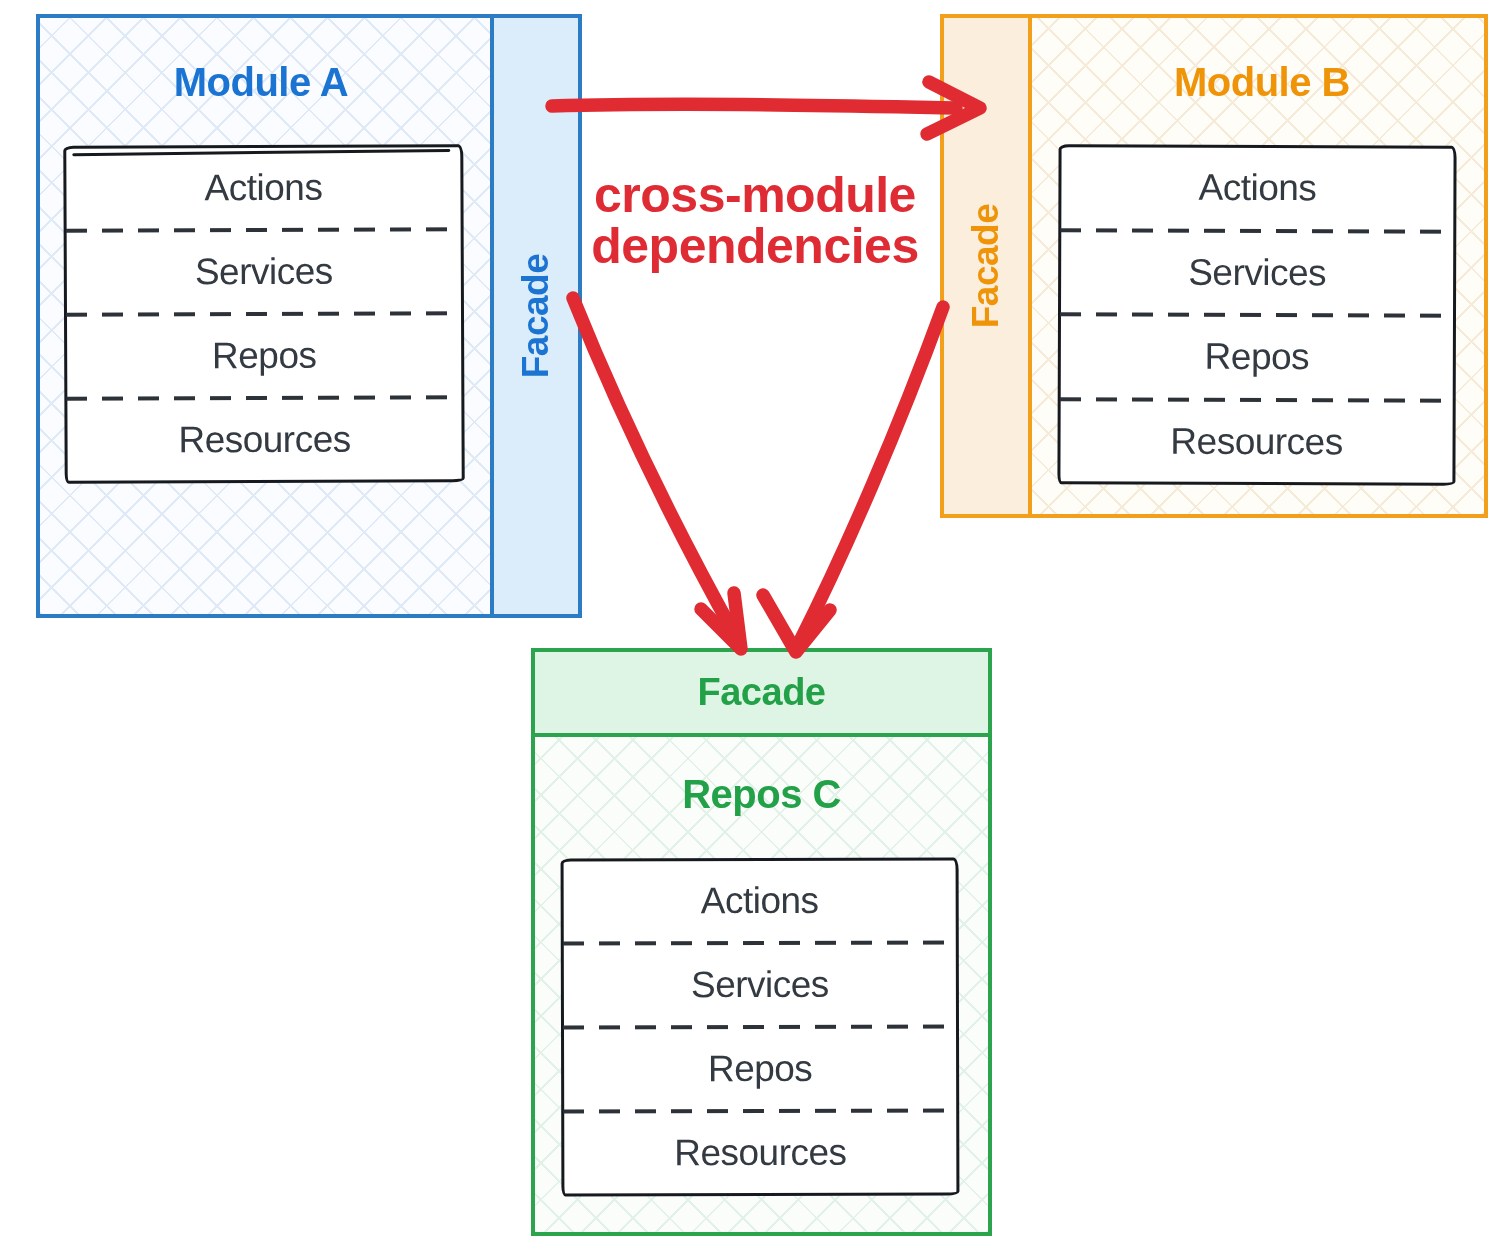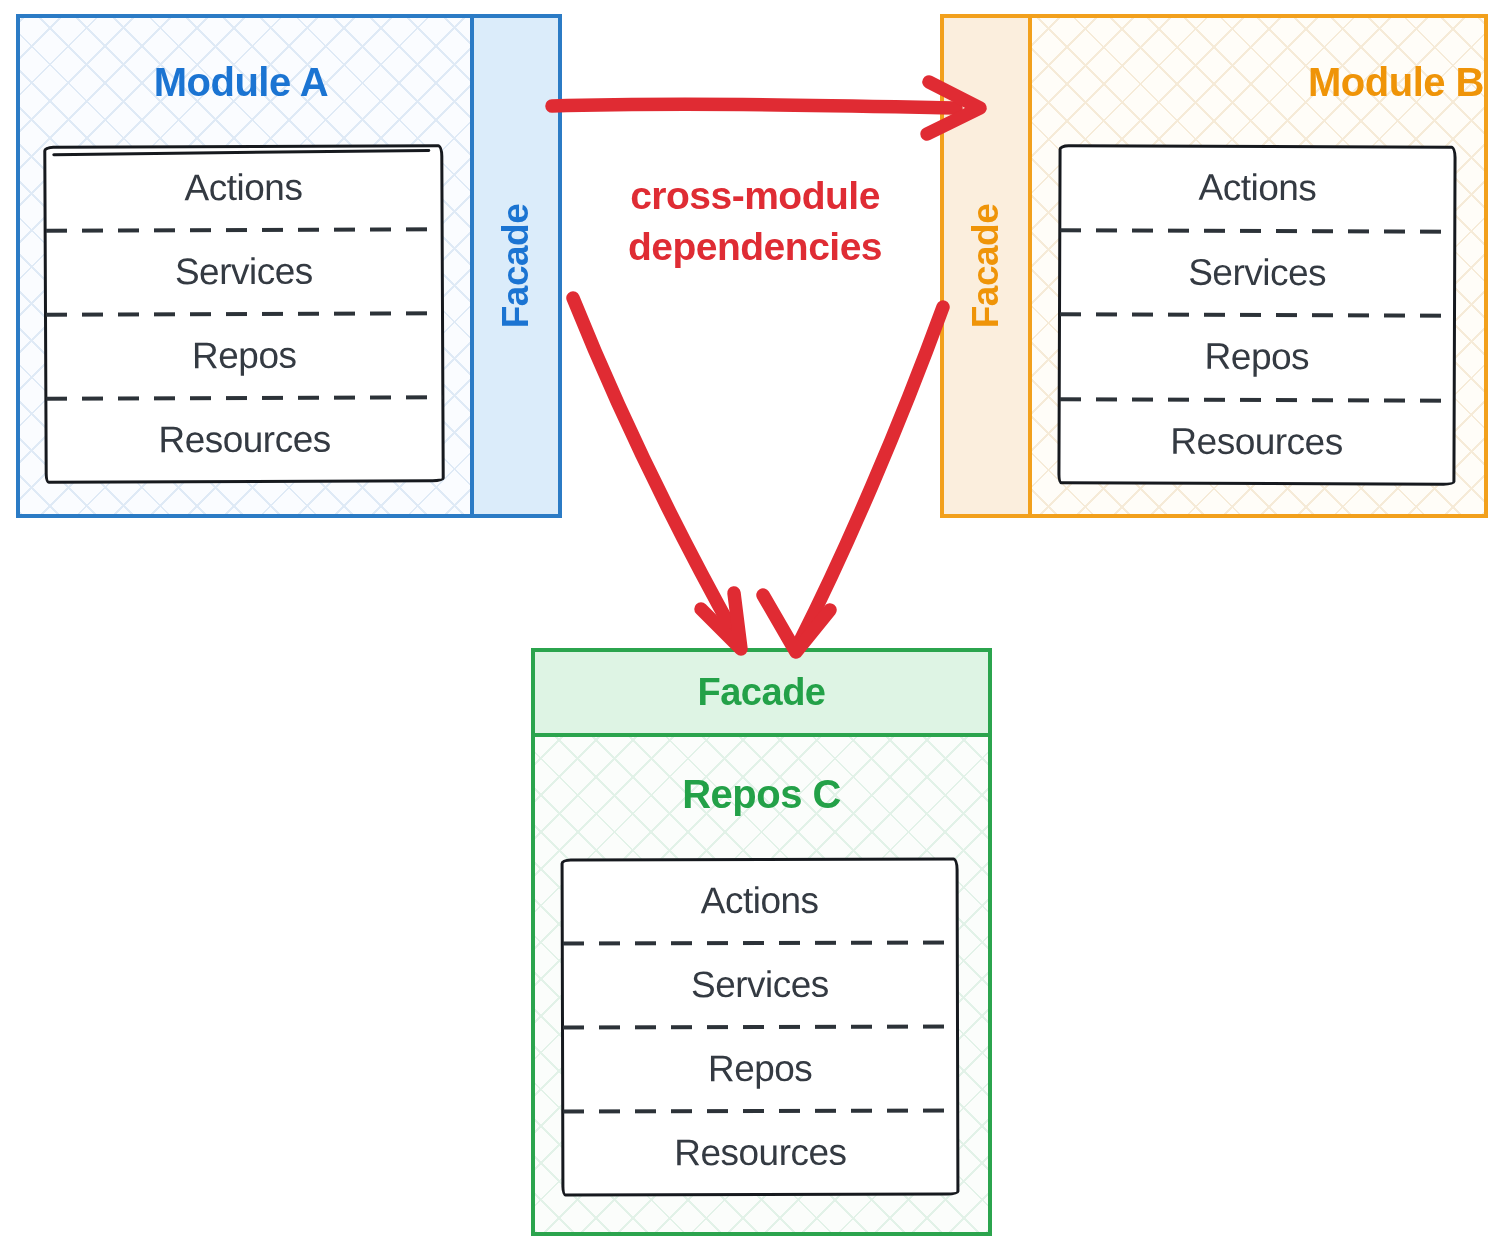--- a/index.html
+++ b/index.html
@@ -3,21 +3,21 @@
 <meta charset="utf-8">
 <style>
   html,body{margin:0;padding:0;background:#ffffff;}
   .canvas{
     position:relative;width:1510px;height:1255px;background:#ffffff;overflow:hidden;
     font-family:"Liberation Sans","DejaVu Sans",sans-serif;
   }
   
   .module{position:absolute;box-sizing:border-box;}
   .module-a{
-    left:16px;top:14px;width:546px;height:504px;
+    left:36px;top:14px;width:546px;height:604px;
     border:4px solid #2b7bc5;
     background-color:#fafcff;
     background-image:
       repeating-linear-gradient(45deg,#dfeaf6 0 2px,transparent 2px 26px),
       repeating-linear-gradient(-45deg,#dfeaf6 0 2px,transparent 2px 26px);
   }
   .module-b{
     left:940px;top:14px;width:548px;height:504px;
     border:4px solid #f2a01c;
     background-color:#fffdf8;
@@ -51,21 +51,21 @@
     background:#def4e4;border:4px solid #2ba44d;
     display:flex;align-items:center;justify-content:center;
   }
   .facade-h .facade-label{color:#23a148;font-size:38px;font-weight:700;letter-spacing:-0.5px;}
   
   .module-title{
     position:absolute;text-align:center;
     font-size:40px;font-weight:700;letter-spacing:-0.5px;
   }
   .title-a{left:0;right:96px;top:42px;color:#1b74d2;}
-  .title-b{left:96px;right:0;top:42px;color:#ef9408;text-align:right;}
+  .title-b{left:96px;right:0;top:42px;color:#ef9408;}
   .title-c{left:0;right:0;top:120px;color:#23a148;}
   
   .stack{
     position:absolute;box-sizing:border-box;background:#ffffff;
     border:3.5px solid #16191e;
     border-radius:10px 5px 12px 4px / 5px 12px 4px 10px;
     display:flex;flex-direction:column;
   }
   .stack-a{left:24px;top:127px;width:400px;height:338px;transform:rotate(-0.25deg);}
   .stack-b{left:114px;top:127px;width:398px;height:340px;transform:rotate(0.2deg);}
@@ -79,21 +79,21 @@
     font-size:37px;color:#343a42;letter-spacing:-0.5px;
   }
   .divider{
     height:4px;margin:0 -1px;flex:none;
     background-image:repeating-linear-gradient(90deg,#2c3238 0 21px,transparent 21px 36px);
   }
   
   .annotation{
     position:absolute;left:565px;top:170px;width:380px;
     text-align:center;color:#df2c34;
-    font-size:39px;line-height:51px;font-weight:700;letter-spacing:-0.5px;
+    font-size:50px;line-height:51px;font-weight:700;letter-spacing:-0.5px;
   }
   
   .arrows{position:absolute;left:0;top:0;width:1510px;height:1255px;pointer-events:none;z-index:5;}
   .arrow{stroke:#e02b33;stroke-width:13.5;fill:none;stroke-linecap:round;stroke-linejoin:round;}
 </style>
 </head>
 <body>
 
 <div class="canvas">
 

